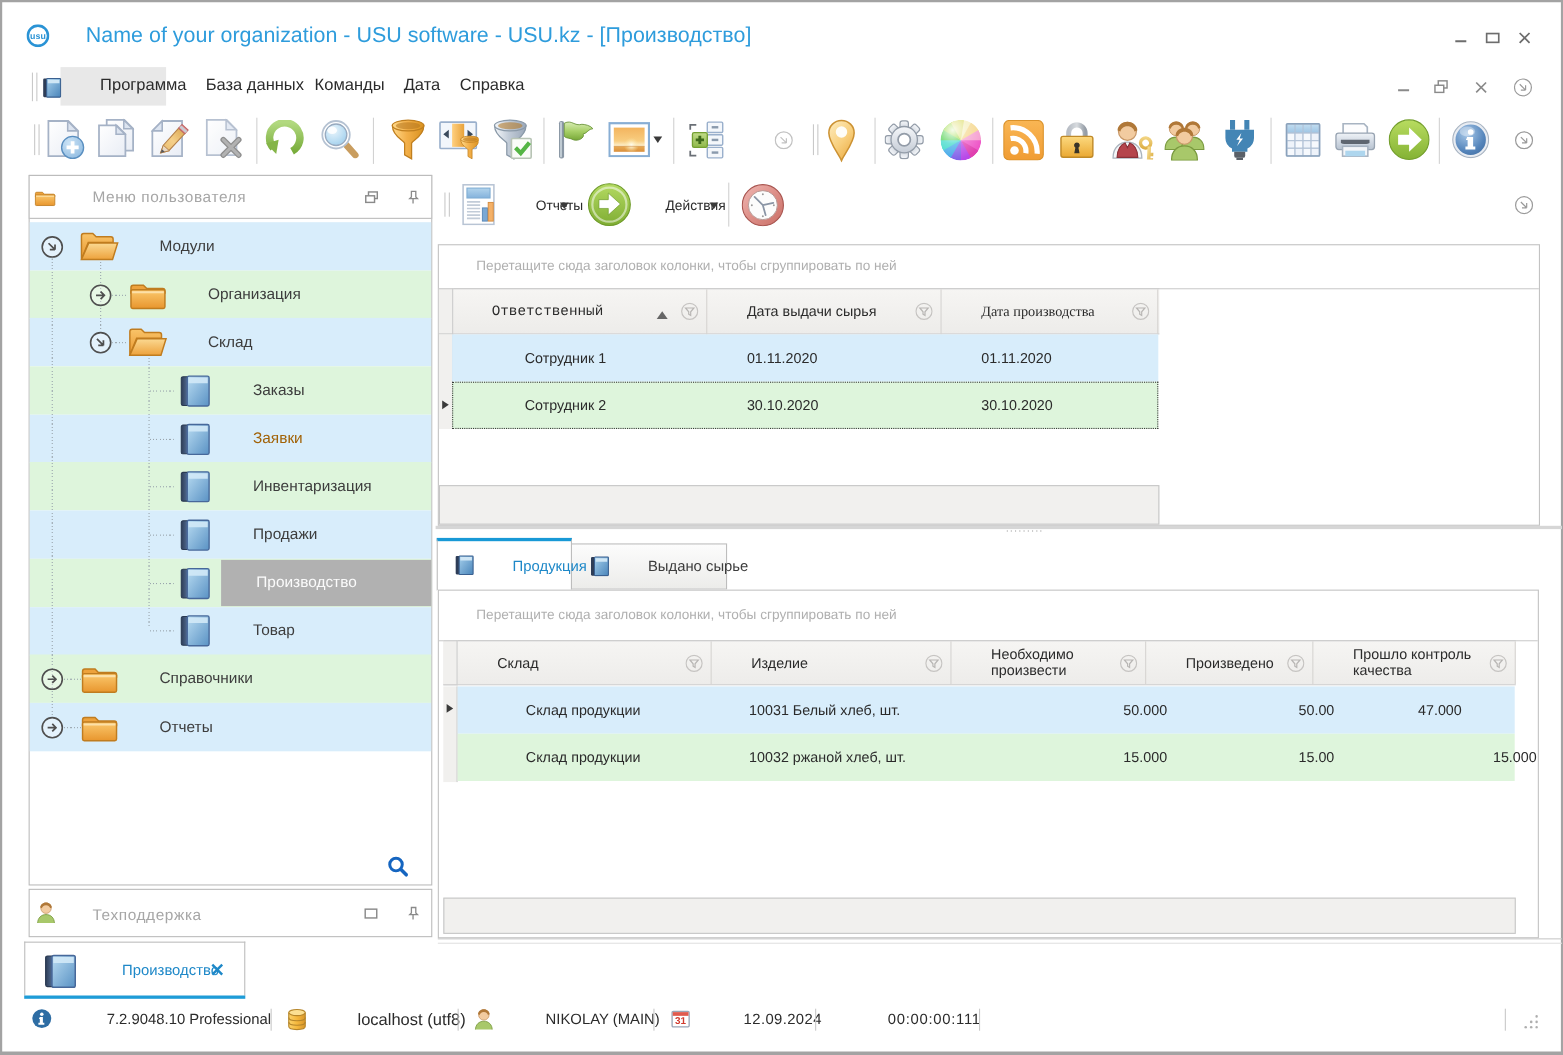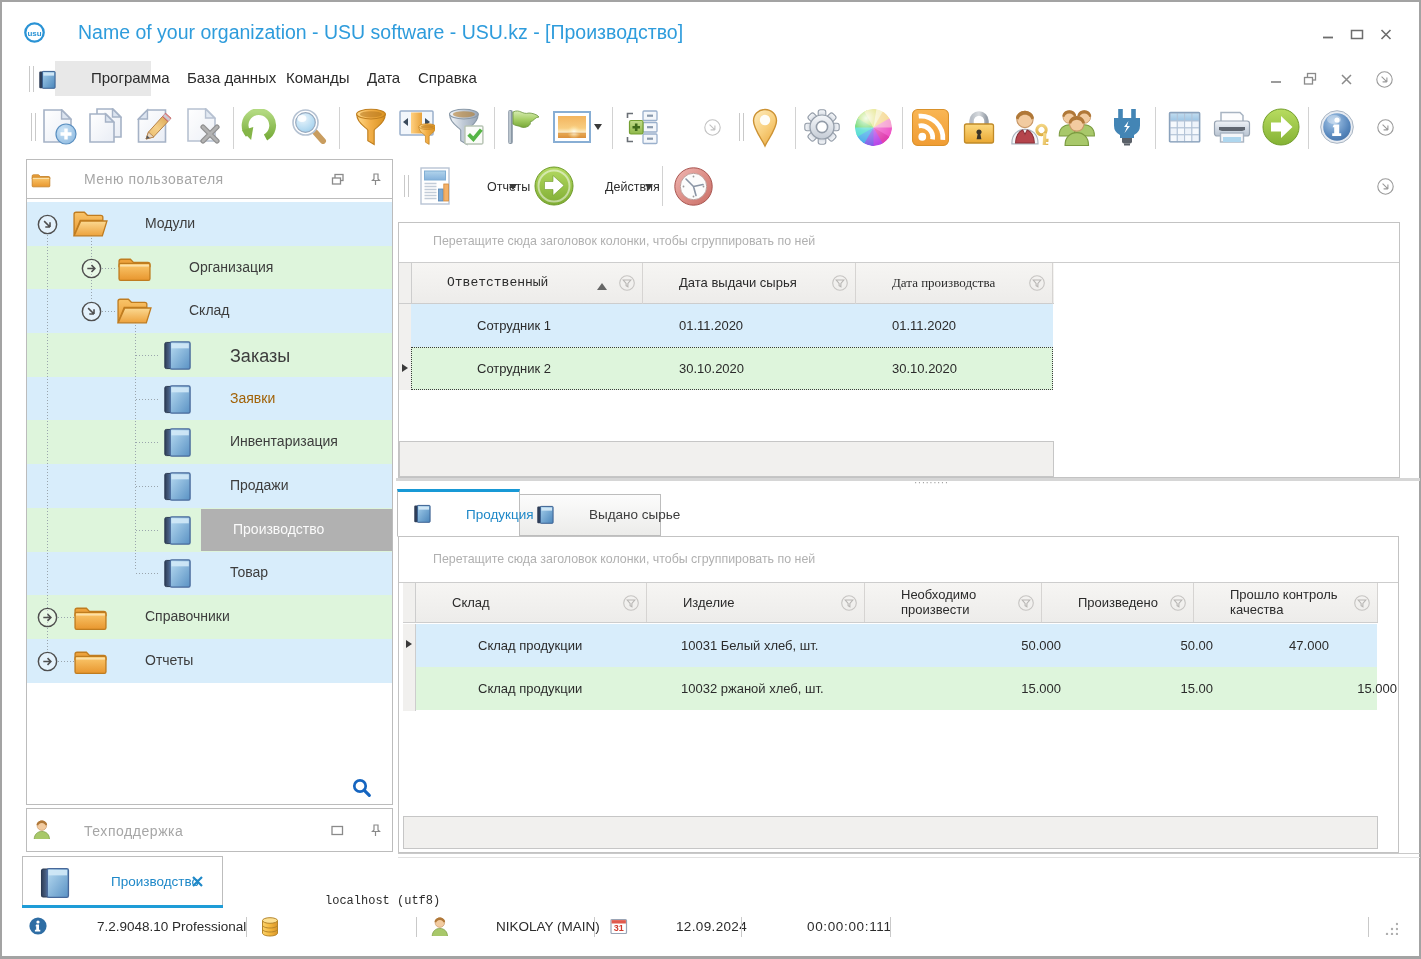--- a/index.html
+++ b/index.html
@@ -658,21 +658,21 @@
         <linearGradient id="bcv_45" x1="0" y1="0" x2="1" y2="1">
           <stop offset="0" stop-color="#b9dcf2"></stop>
           <stop offset="1" stop-color="#5a92c4"></stop>
         </linearGradient>
       </defs>
       <path d="M4 2.5h5v27H4a1.6 1.6 0 0 1-1.6-1.6V4.1A1.6 1.6 0 0 1 4 2.5z" fill="url(#bsp_45)" stroke="#2a3a52" stroke-width="1"></path>
       <rect x="8" y="2" width="20.5" height="28" rx="1.6" fill="url(#bcv_45)" stroke="#47689a" stroke-width="1.3"></rect>
       <path d="M9.2 3.4h18v5.2h-18z" fill="#d2e9f7" opacity="0.9"></path>
     </svg>
   </div>
-<div class="a nw" style="left:202px;top:346px;font-size:18px;color:#3d3d3d;">Заказы</div>
+<div class="a nw" style="left:202px;top:346px;font-size:14px;color:#3d3d3d;">Заказы</div>
 <div class="a" style="left:162px;top:384px;">
     <svg width="31" height="31" viewBox="0 0 31 32">
       <defs>
         <linearGradient id="bsp_46" x1="0" y1="0" x2="1" y2="0">
           <stop offset="0" stop-color="#2e3d57"></stop>
           <stop offset="1" stop-color="#56729a"></stop>
         </linearGradient>
         <linearGradient id="bcv_46" x1="0" y1="0" x2="1" y2="1">
           <stop offset="0" stop-color="#b9dcf2"></stop>
           <stop offset="1" stop-color="#5a92c4"></stop>
@@ -1069,21 +1069,21 @@
           <stop offset="0" stop-color="#fbd269"></stop>
           <stop offset="0.5" stop-color="#f5b83d"></stop>
           <stop offset="1" stop-color="#d9962a"></stop>
         </linearGradient>
       </defs>
       <path d="M1.5 4.5v12.5c0 1.8 3.4 3 7.5 3s7.5-1.2 7.5-3V4.5" fill="url(#dbg_76)" stroke="#b5852a" stroke-width="1"></path>
       <ellipse cx="9" cy="4.5" rx="7.5" ry="2.8" fill="#fce092" stroke="#b5852a" stroke-width="1"></ellipse>
       <path d="M1.5 9c0 1.8 3.4 3 7.5 3s7.5-1.2 7.5-3M1.5 13c0 1.8 3.4 3 7.5 3s7.5-1.2 7.5-3" fill="none" stroke="#b5852a" stroke-width="1"></path>
     </svg>
   </div>
-<div class="a nw" style="left:297px;top:894px;font-size:12px;font-family:Liberation Mono, monospace;">localhost (utf8)</div>
+<div class="a nw" style="left:297px;top:919px;font-size:15px;">localhost (utf8)</div>
 <div class="a" style="left:416px;top:917px;width:1px;height:20px;background:#c9c9c9;"></div>
 <div class="a" style="left:430px;top:916px;">
     <svg width="19" height="20" viewBox="0 0 19 20">
       <g transform="translate(0.5,0.5) scale(0.85)">
         <circle cx="11" cy="7.2" r="5.6" fill="#f2cba0" stroke="#c89868" stroke-width="0.8"></circle>
         <path d="M11 1.2c3.6 0 6.2 2.6 6.2 5.4l-1.8.6C15.1 5.7 13.6 4 11 4S6.9 5.7 6.6 7.2l-1.8-.6C4.8 3.8 7.4 1.2 11 1.2z" fill="#b07838"></path>
         <path d="M2 23.5c0-6 4-9.5 9-9.5s9 3.5 9 9.5v0.5H2z" fill="#a8c86a" stroke="#7a9a3f" stroke-width="0.9"></path>
       </g>
     </svg>
   </div>

